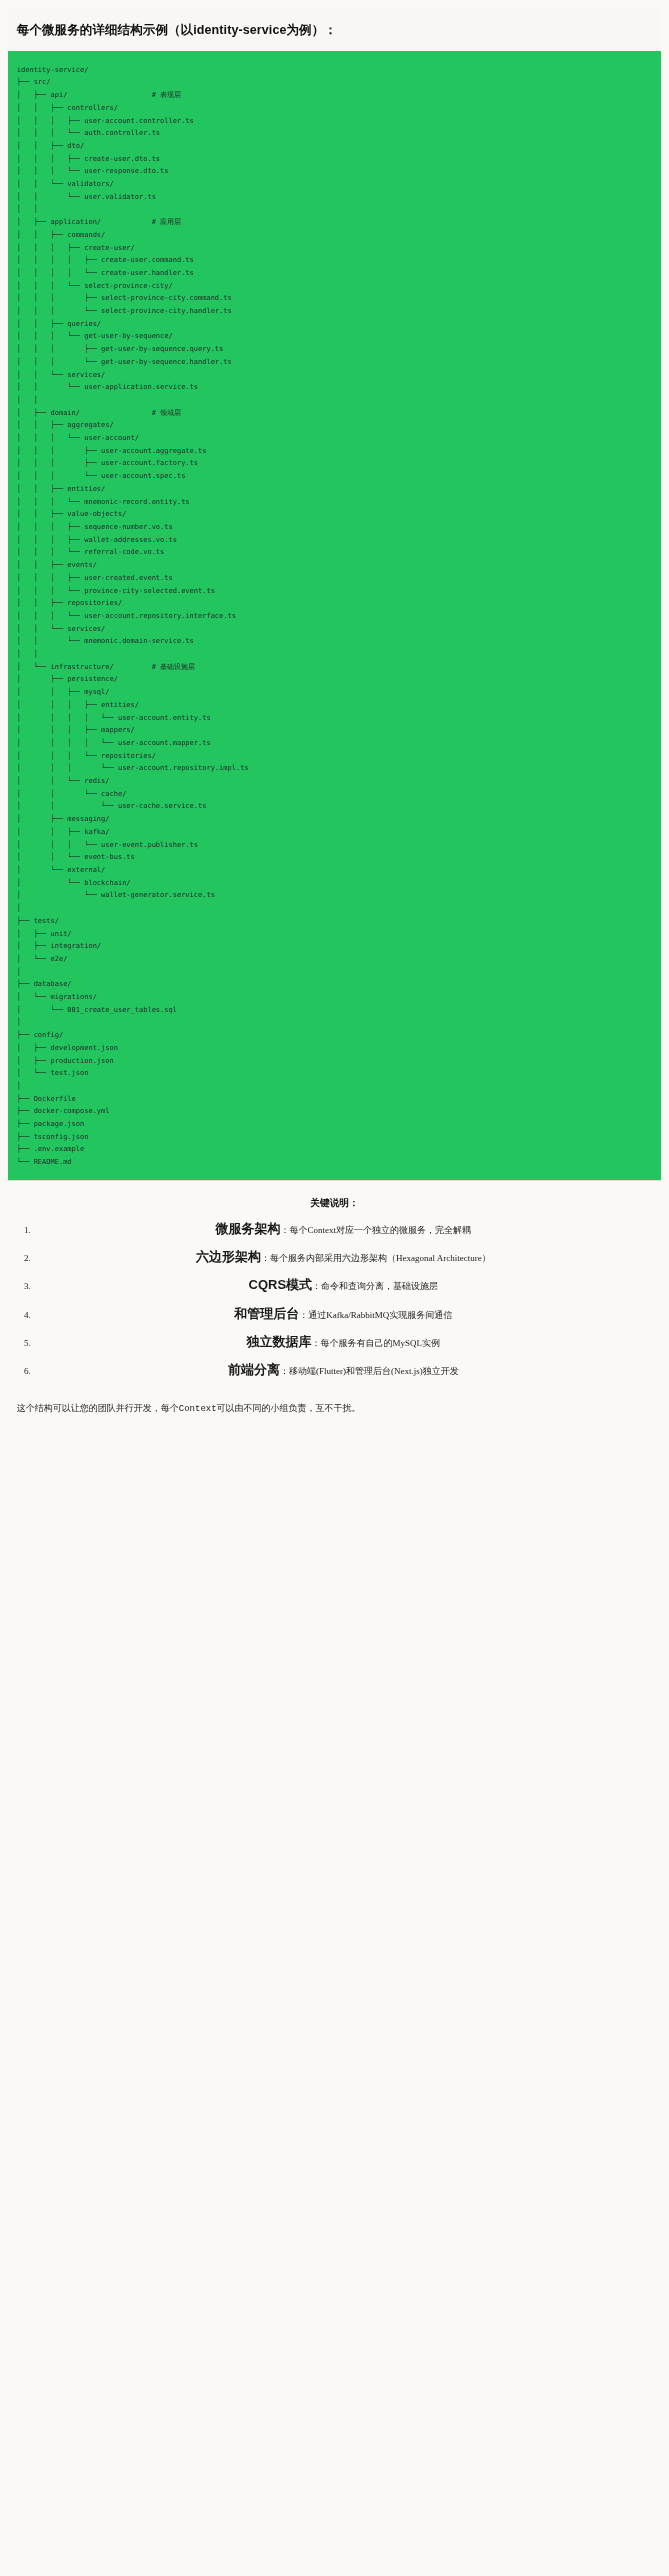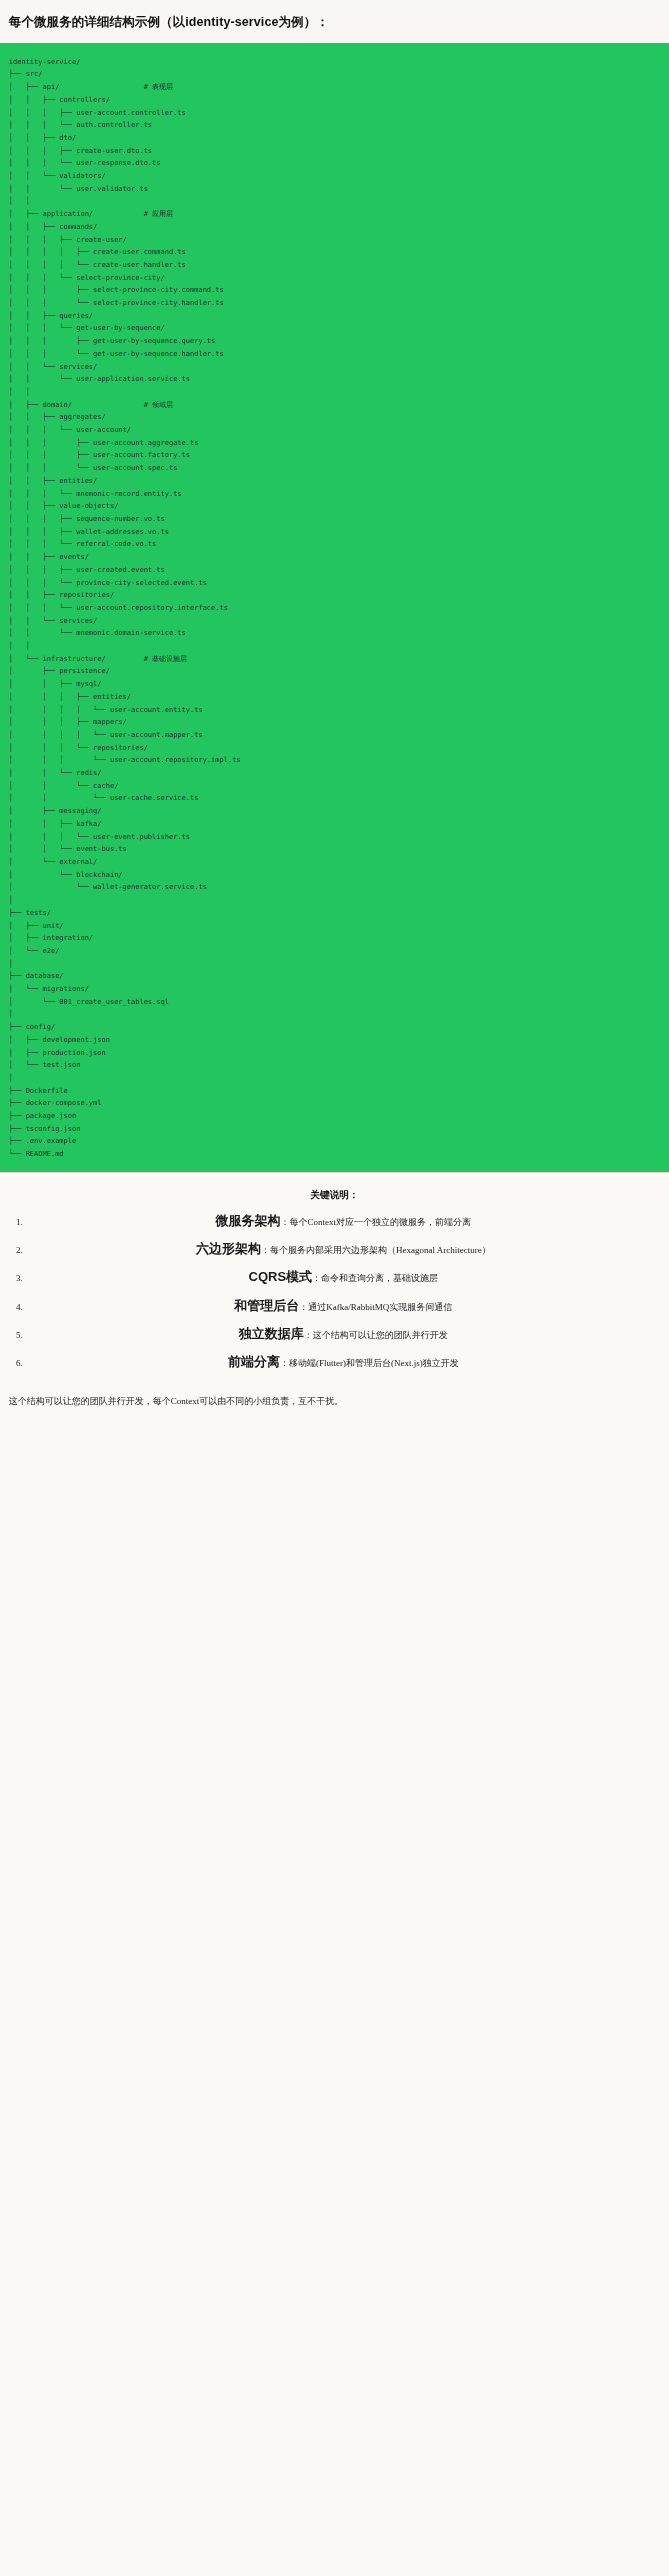--- a/index.html
+++ b/index.html
@@ -11,21 +11,21 @@
     width: 669px;
     font-family: "Liberation Serif", serif;
     color: #1a1a1a;
     -webkit-font-smoothing: antialiased;
   }
 
   .page {
     width: 669px;
     box-sizing: border-box;
     background: #faf9f6;
-    padding: 0;
+    padding: 8px;
   }
 
   
   .doc-header {
     padding: 13.8px 8.8px 11.3px 8.8px;
     background: #f8f7f3;
   }
   .doc-title {
     font-family: "Liberation Sans", sans-serif;
     font-weight: bold;
@@ -88,21 +88,21 @@
     padding-left: 1.3px;
   }
   ol.notes-list > li strong {
     font-family: "Liberation Sans", sans-serif;
     font-weight: bold;
     font-size: 13px;
   }
   .note-sep { font-family: "Liberation Serif", serif; }
 
   .closing {
-    font-family: Liberation Serif, serif;
+    font-family: Liberation Mono, monospace;
     font-size: 9px;
     line-height: 1.6;
     color: #1a1a1a;
     margin: 10px 0 12.5px 0;
     padding: 0 8.8px 0 8.8px;
   }
 </style>
 </head>
 <body>
 
@@ -203,33 +203,33 @@
 ├── .env.example
 └── README.md</pre>
   </div>
 
   <hr class="rule">
 
   <div class="notes">
     <div class="notes-title">关键说明：</div>
     <ol class="notes-list">
       <li>
-        <strong>微服务架构</strong><span class="note-sep">：</span><span>每个Context对应一个独立的微服务，前端分离</span>
+        <strong>微服务架构</strong><span class="note-sep">：</span><span>每个Context对应一个独立的微服务，完全解耦</span>
       </li>
       <li>
         <strong>六边形架构</strong><span class="note-sep">：</span><span>每个服务内部采用六边形架构（Hexagonal Architecture）</span>
       </li>
       <li>
         <strong>CQRS模式</strong><span class="note-sep">：</span><span>命令和查询分离，基础设施层</span>
       </li>
       <li>
         <strong>和管理后台</strong><span class="note-sep">：</span><span>通过Kafka/RabbitMQ实现服务间通信</span>
       </li>
       <li>
-        <strong>独立数据库</strong><span class="note-sep">：</span><span>这个结构可以让您的团队并行开发</span>
+        <strong>独立数据库</strong><span class="note-sep">：</span><span>每个服务有自己的MySQL实例</span>
       </li>
       <li>
         <strong>前端分离</strong><span class="note-sep">：</span><span>移动端(Flutter)和管理后台(Next.js)独立开发</span>
       </li>
     </ol>
   </div>
 
   <div class="closing">这个结构可以让您的团队并行开发，每个Context可以由不同的小组负责，互不干扰。</div>
 
 </div>

